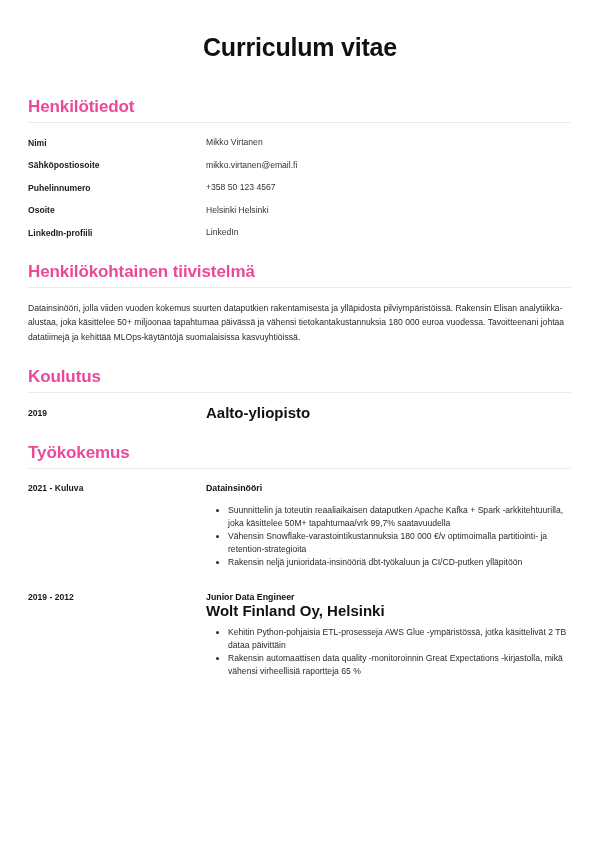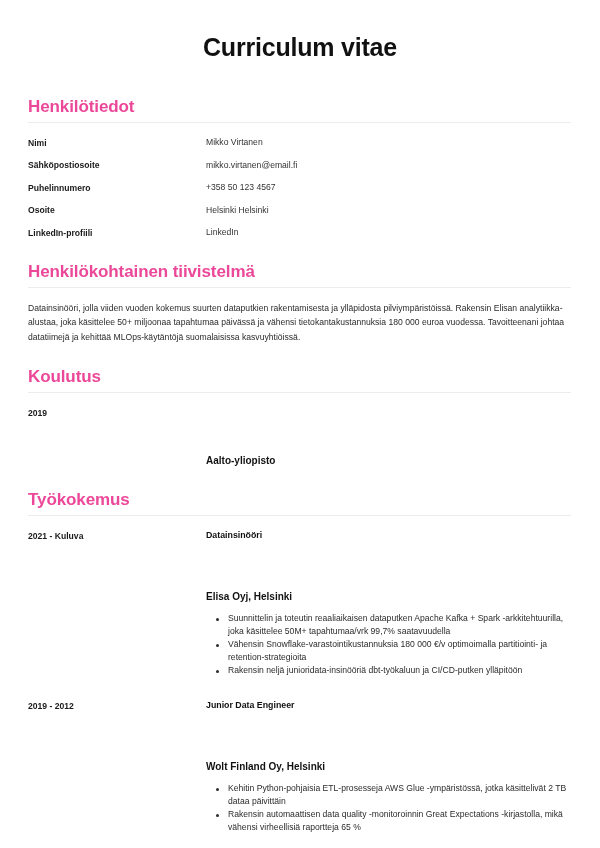--- a/index.html
+++ b/index.html
@@ -117,25 +117,24 @@
   }
 
   .entry-title {
     font-size: 8.8px;
     font-weight: bold;
     color: #111111;
     line-height: 13px;
   }
 
   .entry-org {
-    font-size: 10px;
+    font-size: 15px;
     font-weight: bold;
     color: #111111;
     line-height: 13px;
-    margin-top: 48px;
   }
 
   .entry-bullets {
     list-style: none;
     margin-top: 9px;
     padding-left: 10px;
   }
 
   .entry-bullets li {
     position: relative;
@@ -231,21 +230,20 @@
 
   <div class="section sp-tyokokemus">
     <div class="section-head">Työkokemus</div>
     <div class="section-rule"></div>
     <div class="section-body">
 
       <div class="entry">
         <div class="entry-date">2021 - Kuluva</div>
         <div class="entry-main">
           <div class="entry-title">Datainsinööri</div>
-          <div class="entry-org">Elisa Oyj, Helsinki</div>
           <ul class="entry-bullets">
             <li>Suunnittelin ja toteutin reaaliaikaisen dataputken Apache Kafka + Spark -arkkitehtuurilla, joka käsittelee 50M+ tapahtumaa/vrk 99,7% saatavuudella</li>
             <li>Vähensin Snowflake-varastointikustannuksia 180 000 €/v optimoimalla partitiointi- ja retention-strategioita</li>
             <li>Rakensin neljä junioridata-insinööriä dbt-työkaluun ja CI/CD-putken ylläpitöön</li>
           </ul>
         </div>
       </div>
 
       <div class="entry-gap"></div>
 

